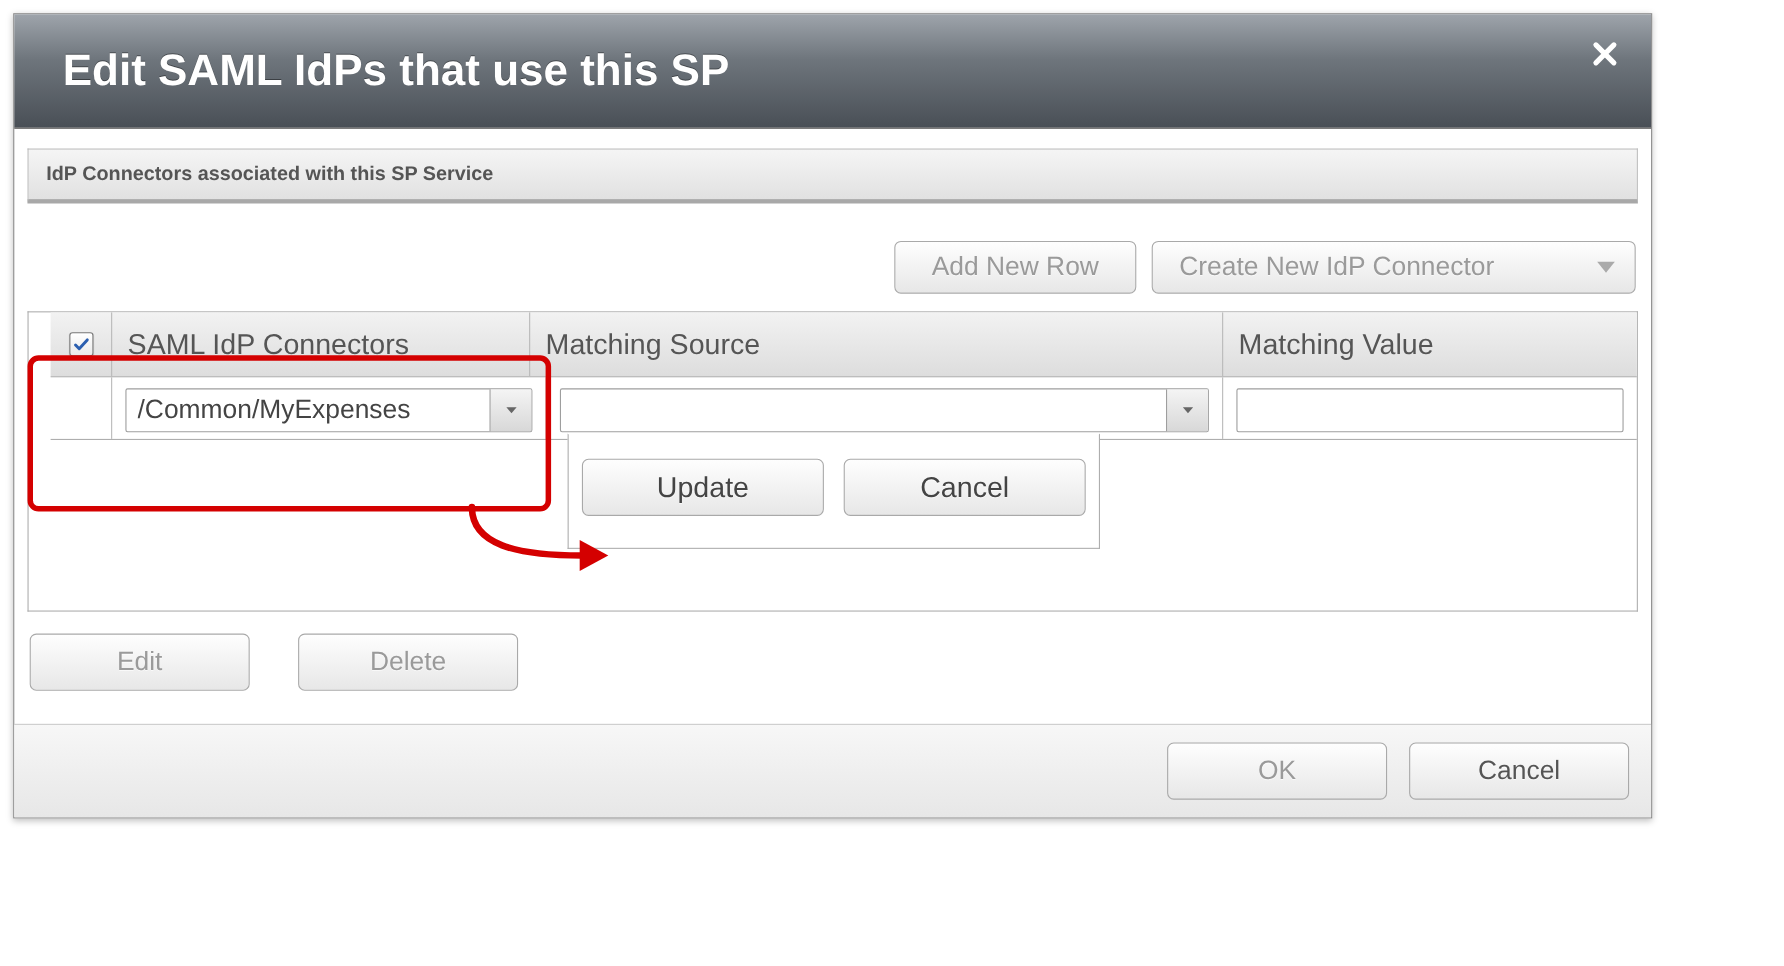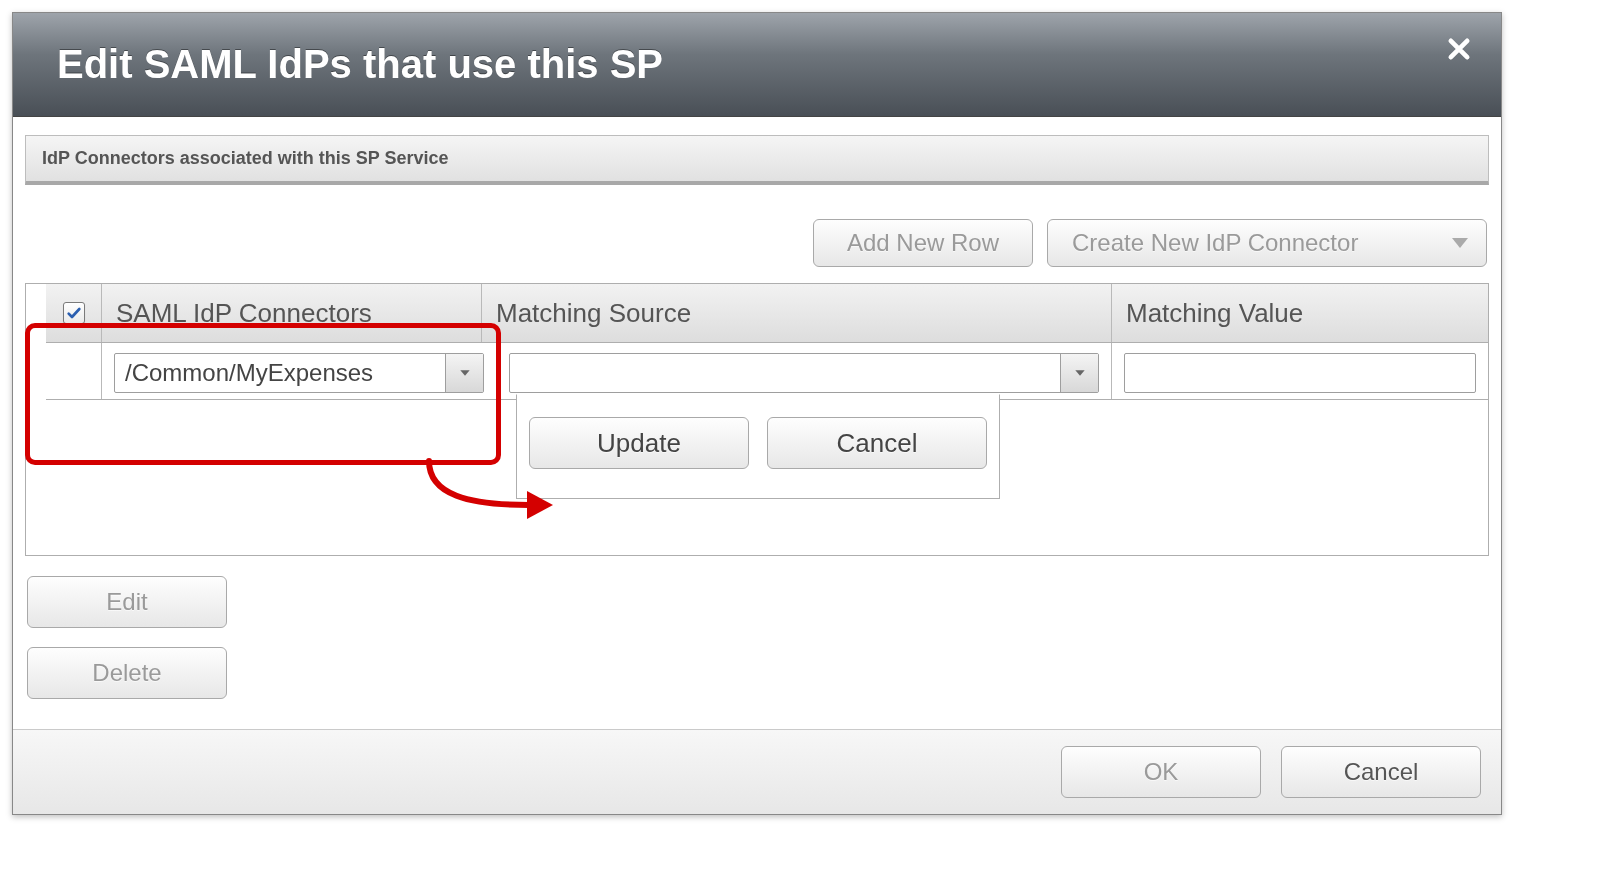--- a/index.html
+++ b/index.html
@@ -193,23 +193,22 @@
     border: 1px solid #aeaeae;
     border-top: 1px solid #fff;
     padding: 22px 12px 29px 12px;
     display: flex;
     gap: 18px;
   }
   .inline-action-box .btn { width: 220px; height: 52px; font-size: 26px; color: #444; }
 
   .bottom-actions {
     display: flex;
-    gap: 19px;
+    gap: 44px;
     padding: 20px 2px 22px 2px;
-    flex-direction: column;
   }
   .bottom-actions .btn { width: 200px; height: 52px; }
 
   .dialog-footer {
     border-top: 1px solid #cacaca;
     background: linear-gradient(to bottom,#f7f7f7 0%, #e7e7e7 100%);
     padding: 16px 20px;
     display: flex;
     justify-content: flex-end;
     gap: 20px;

